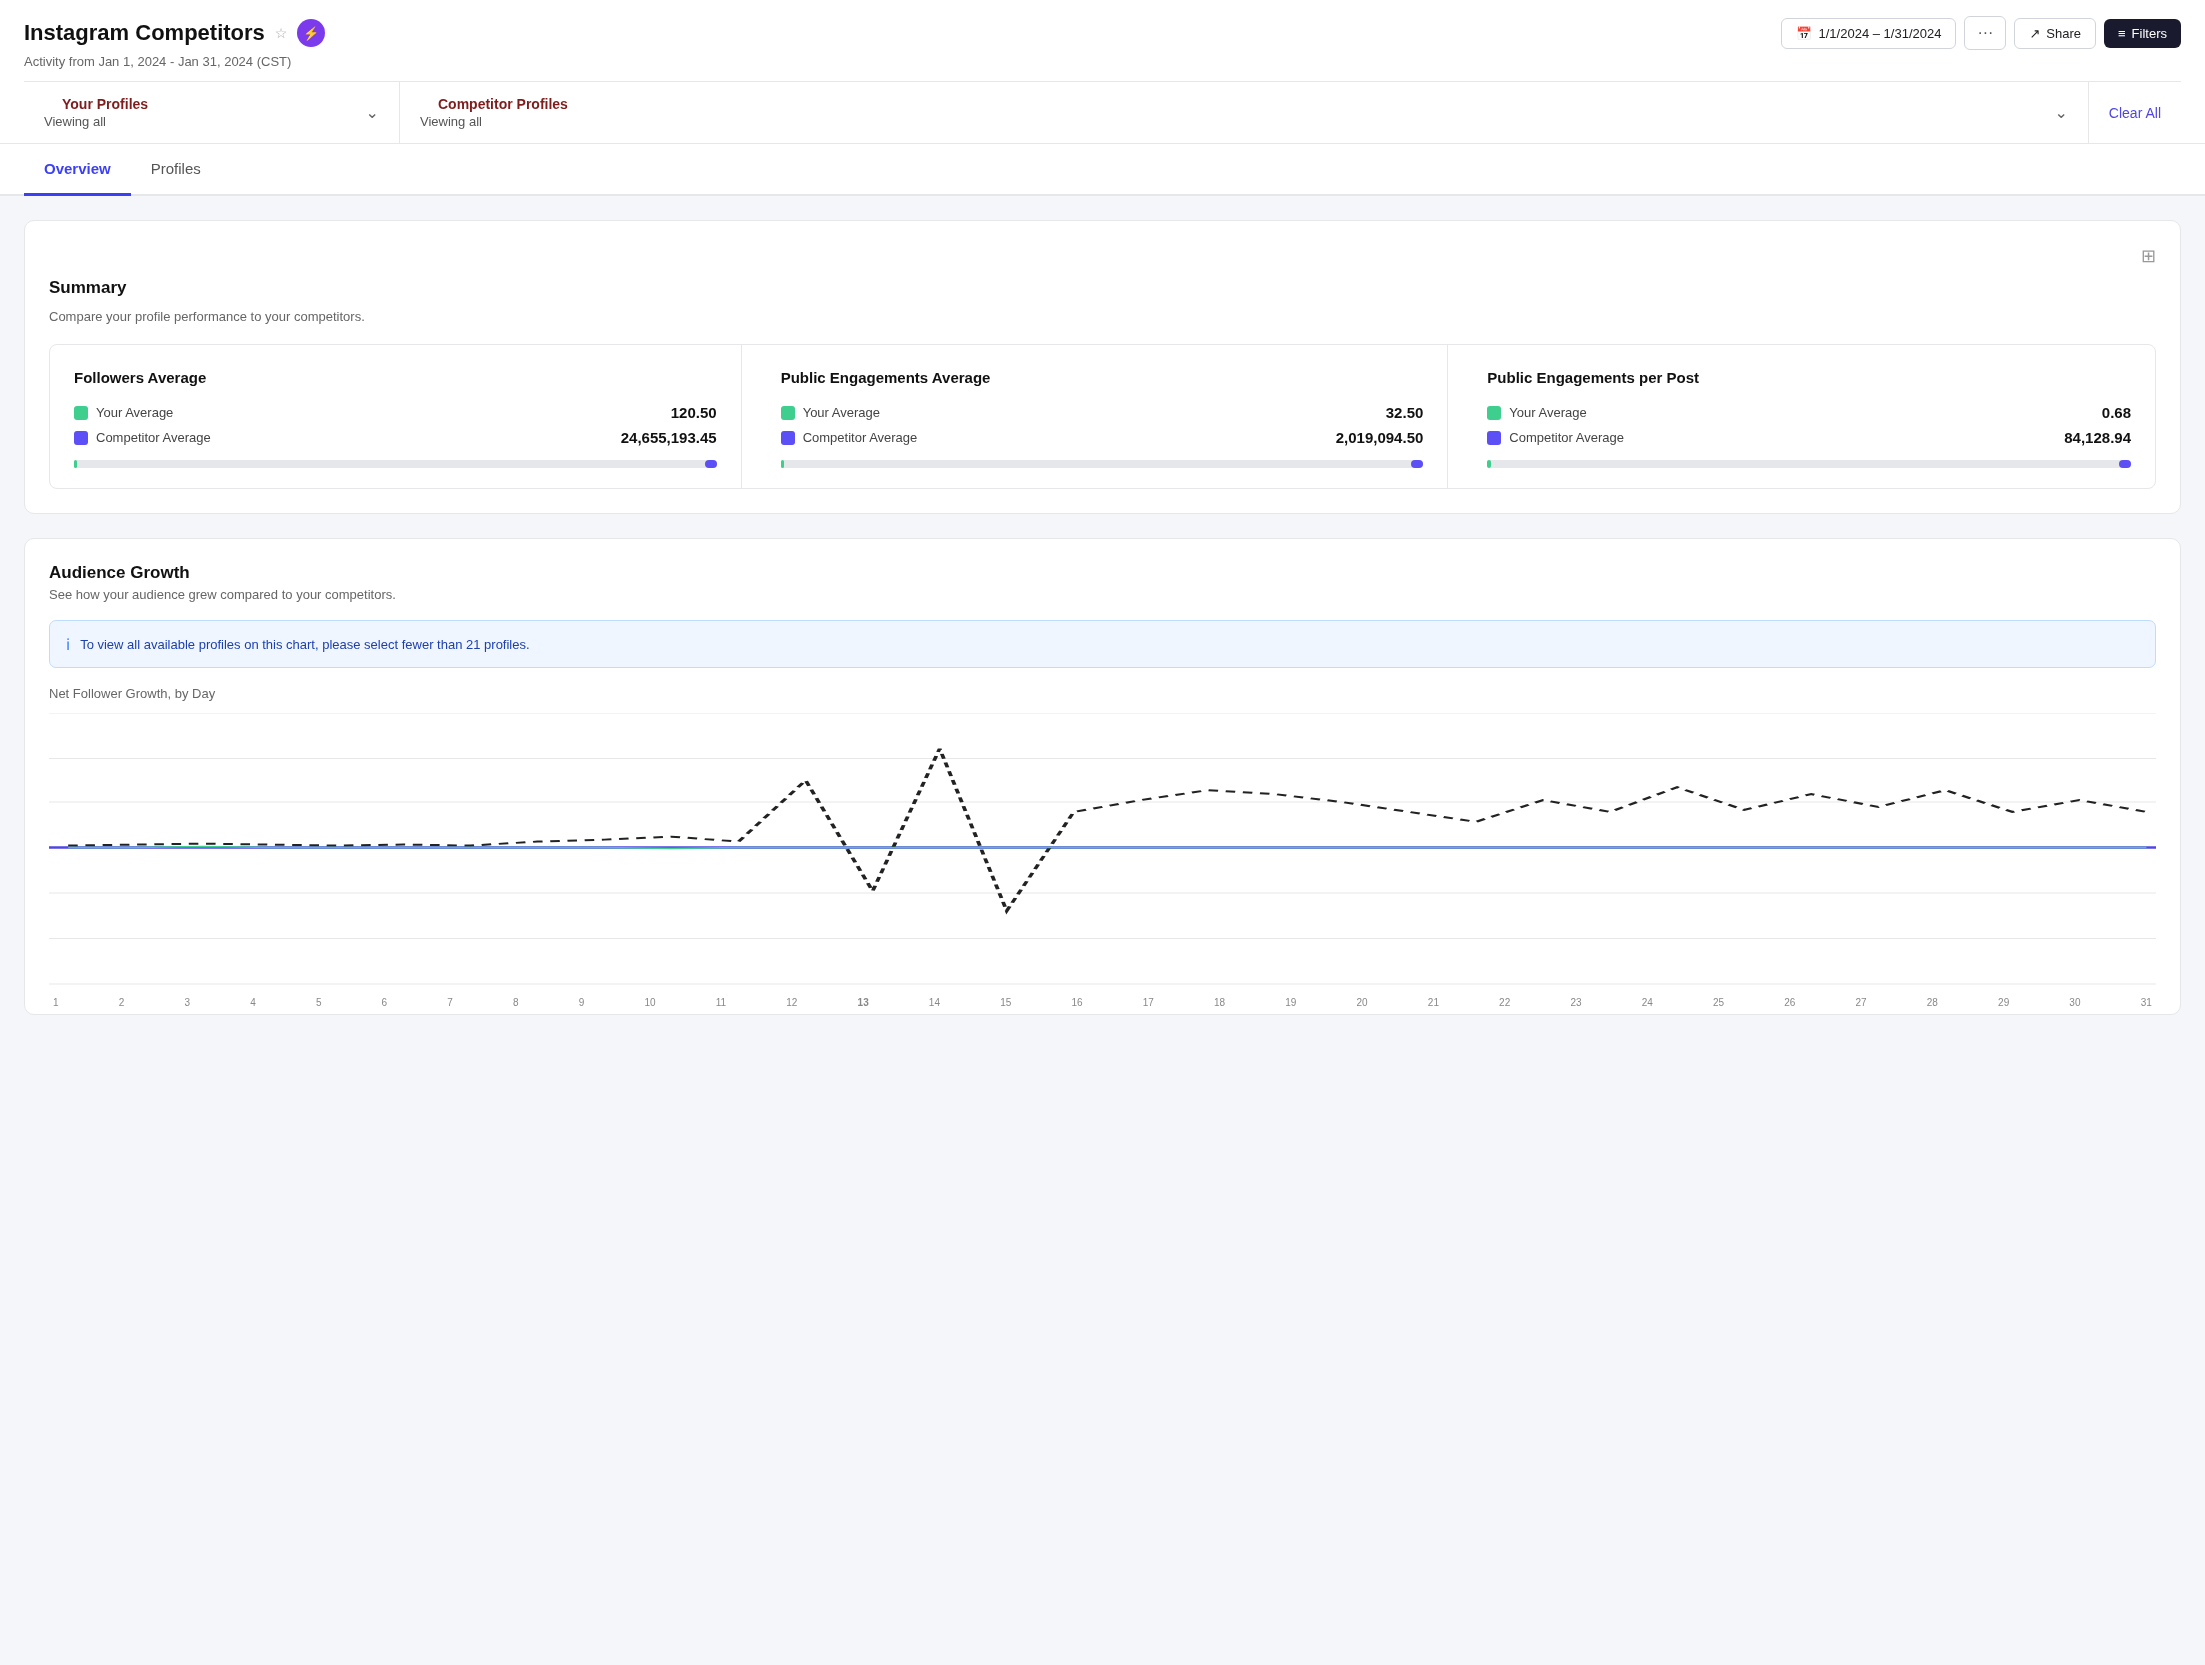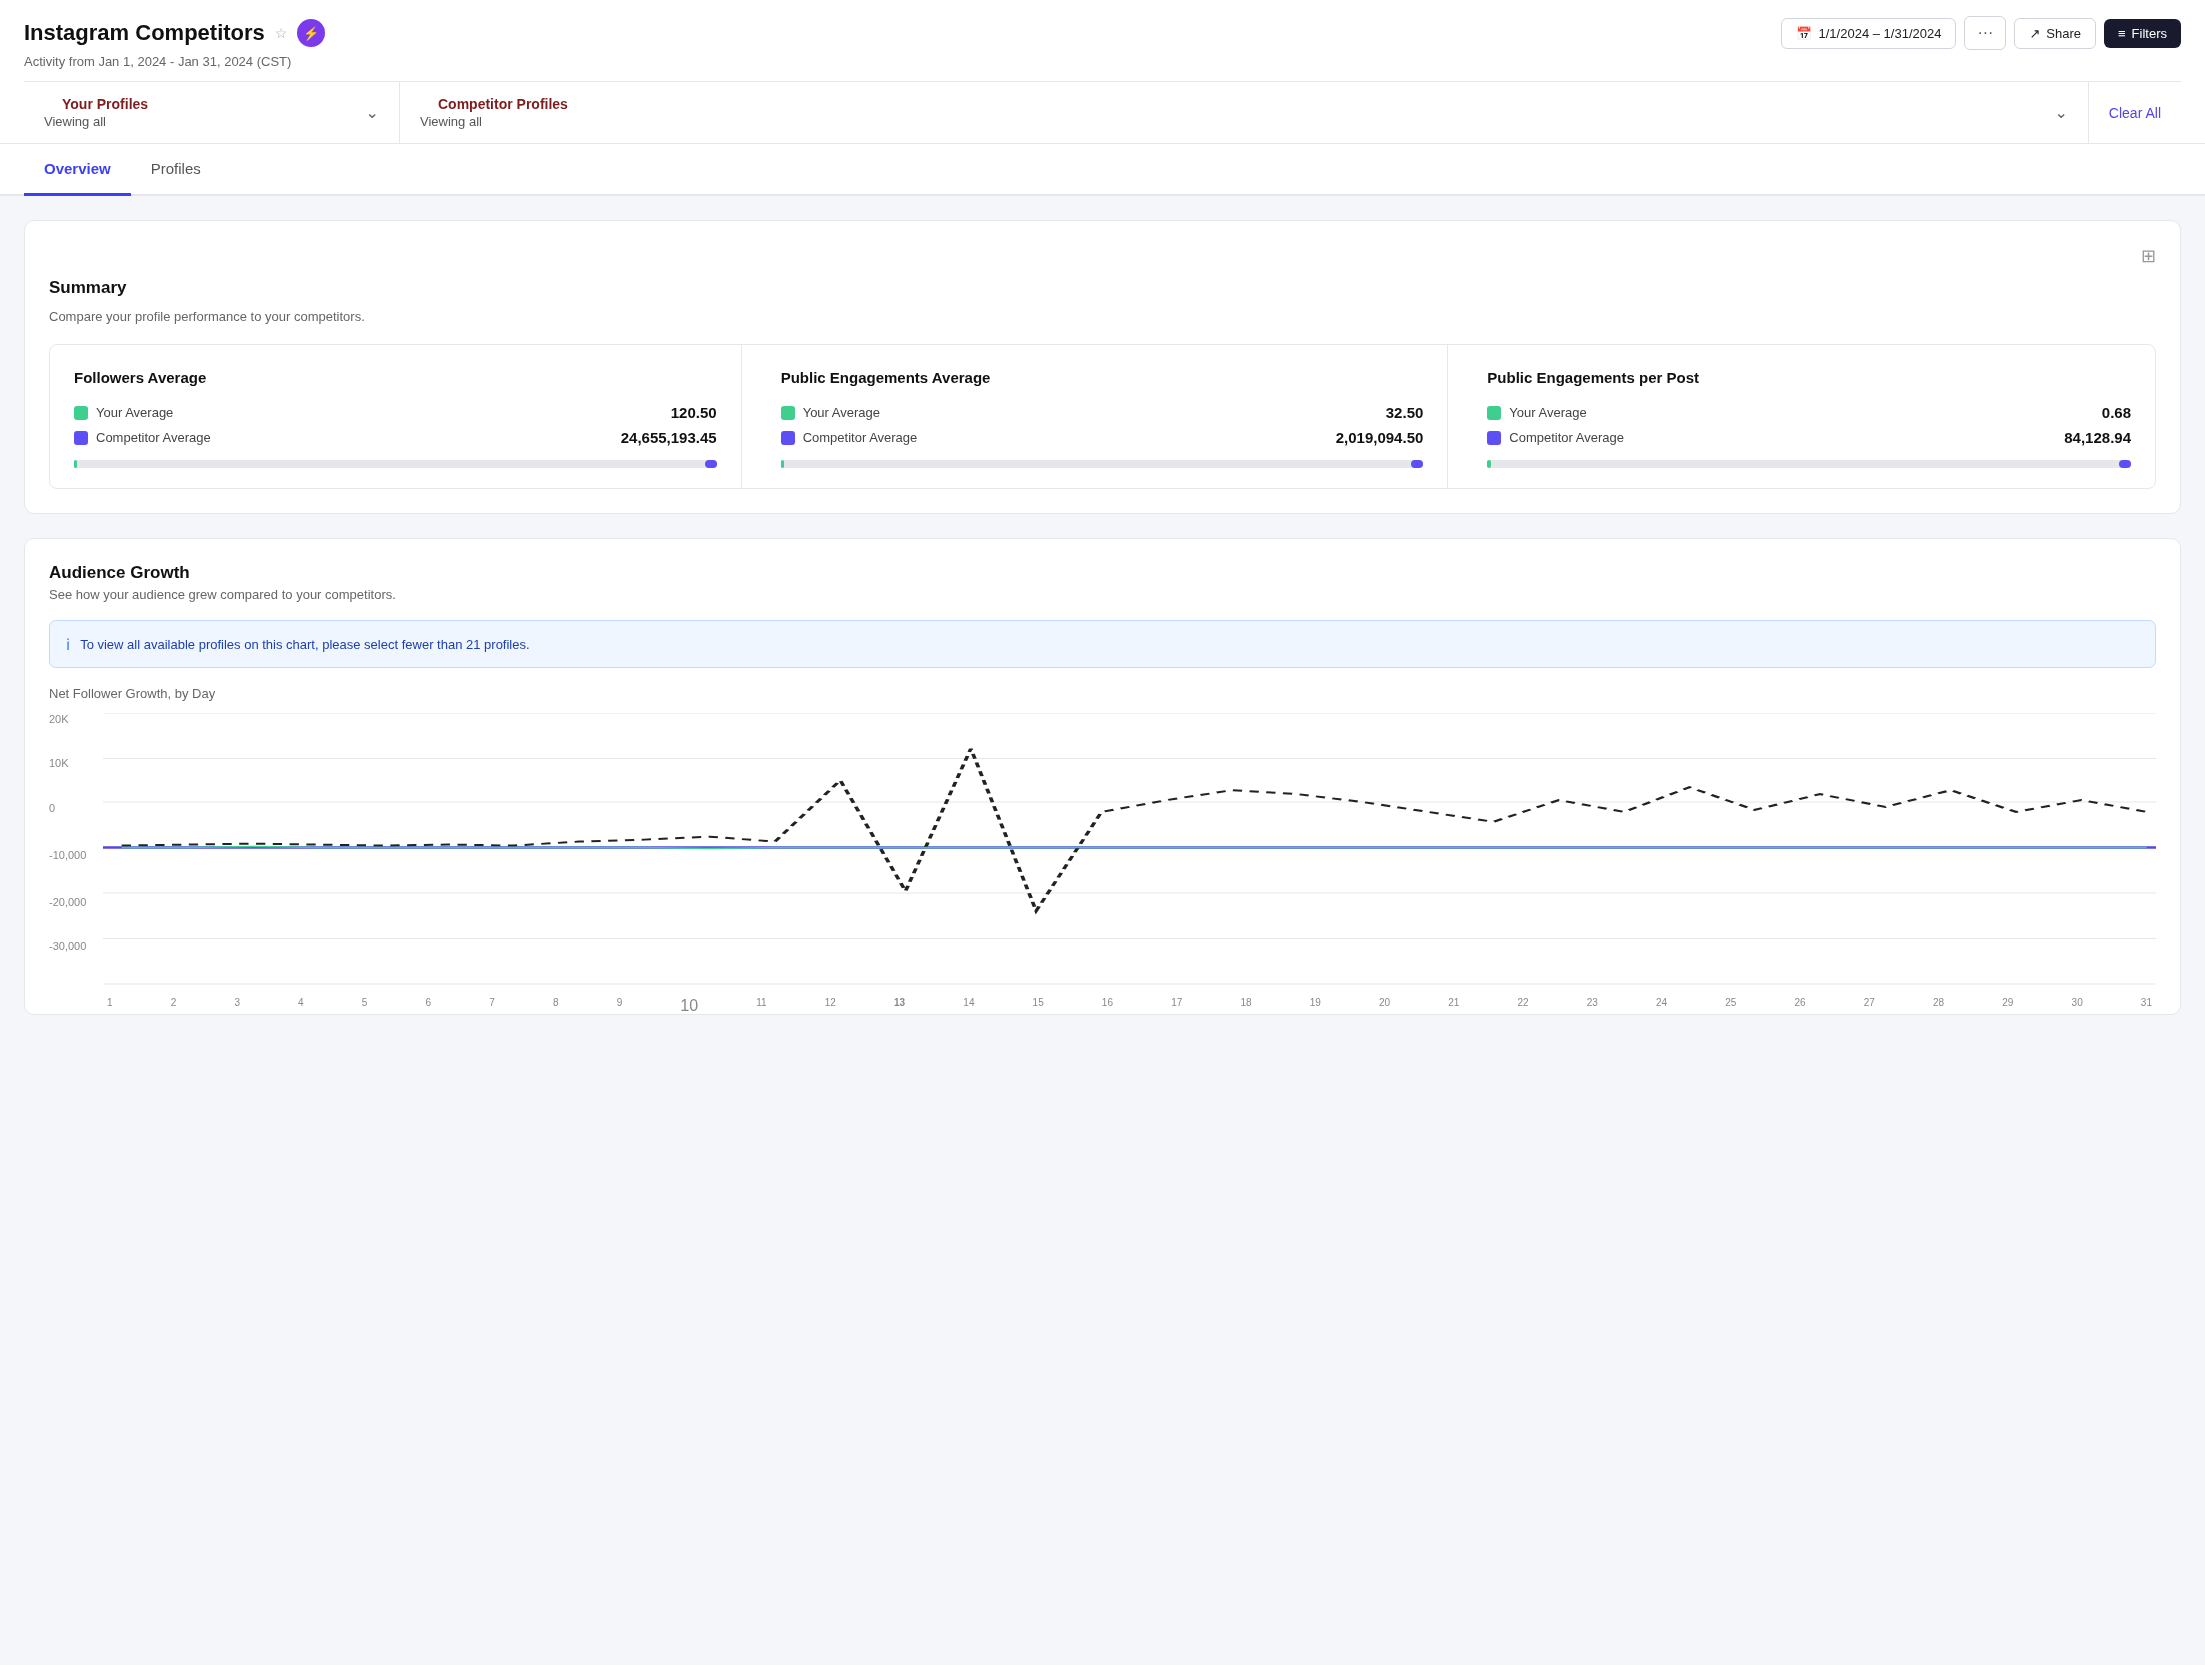--- a/index.html
+++ b/index.html
@@ -202,28 +202,20 @@
     <div class="audience-title">Audience Growth</div>
     <div class="audience-sub">See how your audience grew compared to your competitors.</div>
     <div class="info-banner">
       <span class="info-icon">ℹ</span>
       <span>To view all available profiles on this chart, please select fewer than 21 profiles.</span>
     </div>
     <div class="chart-label">Net Follower Growth, by Day</div>
 
     <div style="display:flex; gap:0; margin-left:0;">
 
-      <div style="width:54px; position:relative; height:277px; flex-shrink:0;">
-        <div style="position:absolute; top:0; left:0; font-size:11px; color:#888;">20K</div>
-        <div style="position:absolute; top:16%; left:0; font-size:11px; color:#888;">10K</div>
-        <div style="position:absolute; top:32%; left:0; font-size:11px; color:#888;">0</div>
-        <div style="position:absolute; top:49%; left:0; font-size:11px; color:#888;">-10,000</div>
-        <div style="position:absolute; top:66%; left:0; font-size:11px; color:#888;">-20,000</div>
-        <div style="position:absolute; top:82%; left:0; font-size:11px; color:#888;">-30,000</div>
-      </div>
 
       <div style="flex:1; position:relative; height:277px;">
         <svg width="100%" height="277" viewBox="0 0 1100 280" preserveAspectRatio="none">
 
           <line x1="0" y1="0" x2="1100" y2="0" stroke="#e5e7eb" stroke-width="1"></line>
           <line x1="0" y1="46" x2="1100" y2="46" stroke="#e5e7eb" stroke-width="1"></line>
           <line x1="0" y1="90" x2="1100" y2="90" stroke="#e5e7eb" stroke-width="1"></line>
           <line x1="0" y1="136" x2="1100" y2="136" stroke="#e5e7eb" stroke-width="1"></line>
           <line x1="0" y1="182" x2="1100" y2="182" stroke="#e5e7eb" stroke-width="1"></line>
           <line x1="0" y1="228" x2="1100" y2="228" stroke="#e5e7eb" stroke-width="1"></line>
@@ -306,21 +298,21 @@
         <div style="display:flex; justify-content:space-between; padding:0 4px; margin-top:4px;">
           <span style="font-size:10px;color:#888;">1</span>
           <span style="font-size:10px;color:#888;">2</span>
           <span style="font-size:10px;color:#888;">3</span>
           <span style="font-size:10px;color:#888;">4</span>
           <span style="font-size:10px;color:#888;">5</span>
           <span style="font-size:10px;color:#888;">6</span>
           <span style="font-size:10px;color:#888;">7</span>
           <span style="font-size:10px;color:#888;">8</span>
           <span style="font-size:10px;color:#888;">9</span>
-          <span style="font-size:16px;color:#888;">10</span>
+          <span style="font-size:10px;color:#888;">10</span>
           <span style="font-size:10px;color:#888;">11</span>
           <span style="font-size:10px;color:#888;">12</span>
           <span style="font-size:10px;color:#888;font-weight:bold;">13</span>
           <span style="font-size:10px;color:#888;">14</span>
           <span style="font-size:10px;color:#888;">15</span>
           <span style="font-size:10px;color:#888;">16</span>
           <span style="font-size:10px;color:#888;">17</span>
           <span style="font-size:10px;color:#888;">18</span>
           <span style="font-size:10px;color:#888;">19</span>
           <span style="font-size:10px;color:#888;">20</span>

